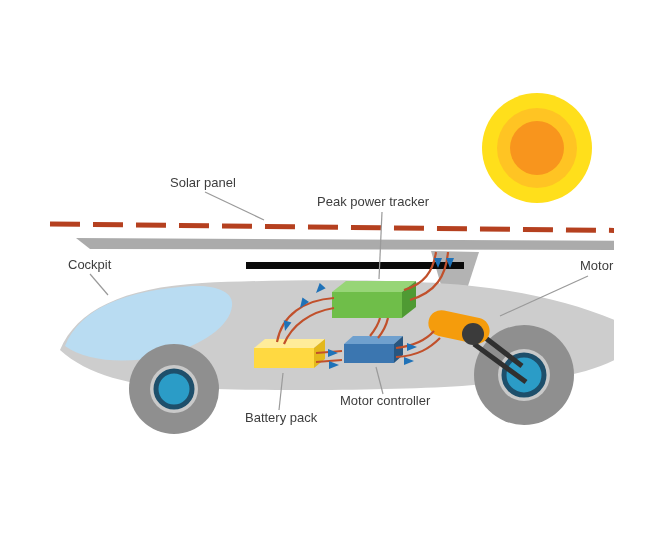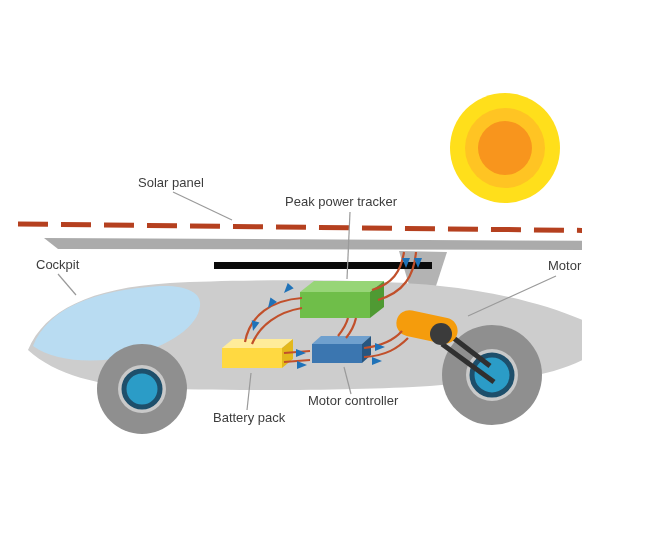--- a/index.html
+++ b/index.html
@@ -3,20 +3,21 @@
 <meta charset="utf-8">
 <style>
   html, body { margin: 0; padding: 0; background: #ffffff; }
   .stage {
     position: relative;
     width: 582px;
     height: 540px;
     background: #ffffff;
     overflow: hidden;
     font-family: "Liberation Sans", sans-serif;
+    padding-left: 32px;
   }
   svg text {
     font-family: "Liberation Sans", sans-serif;
     font-size: 13px;
   }
 </style>
 </head>
 <body>
 
 <div class="stage">

